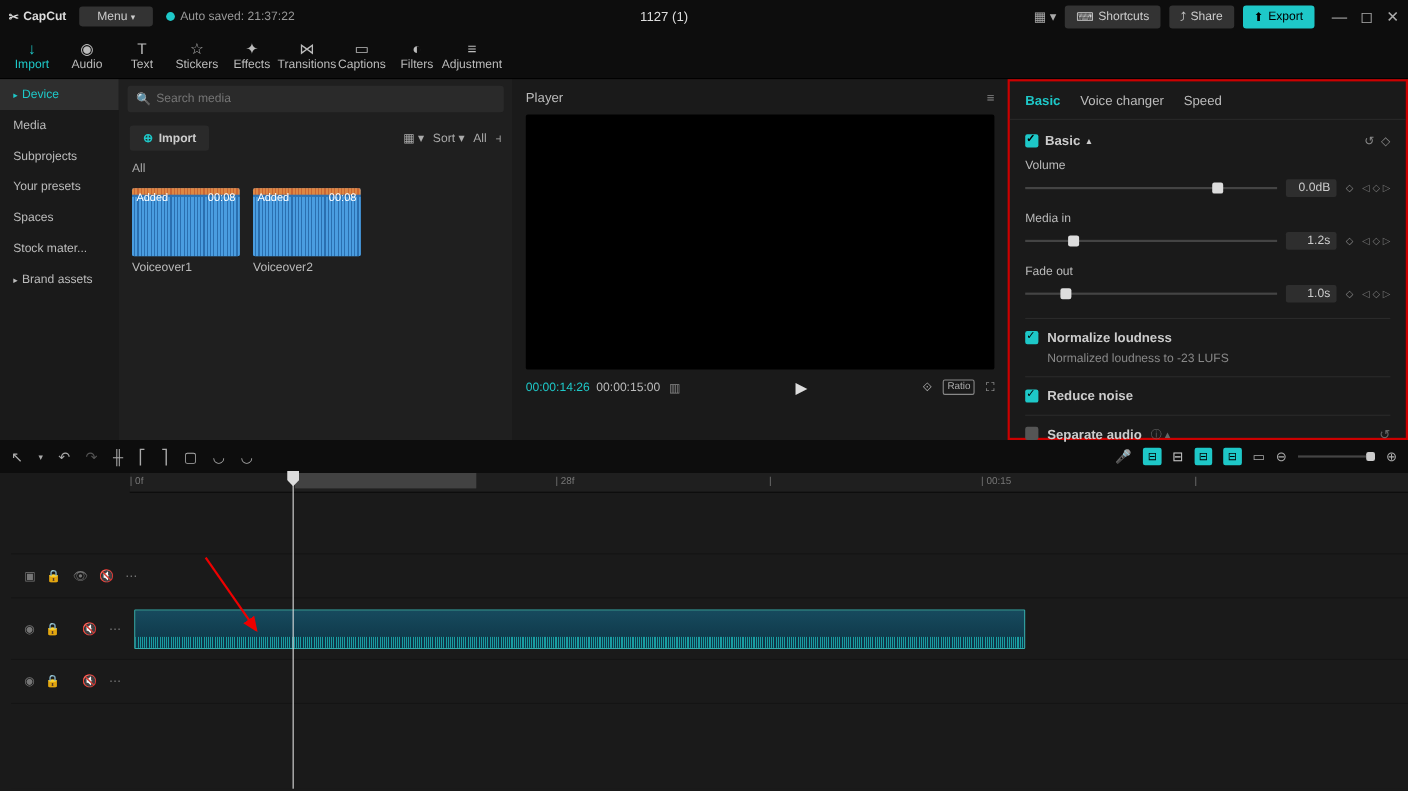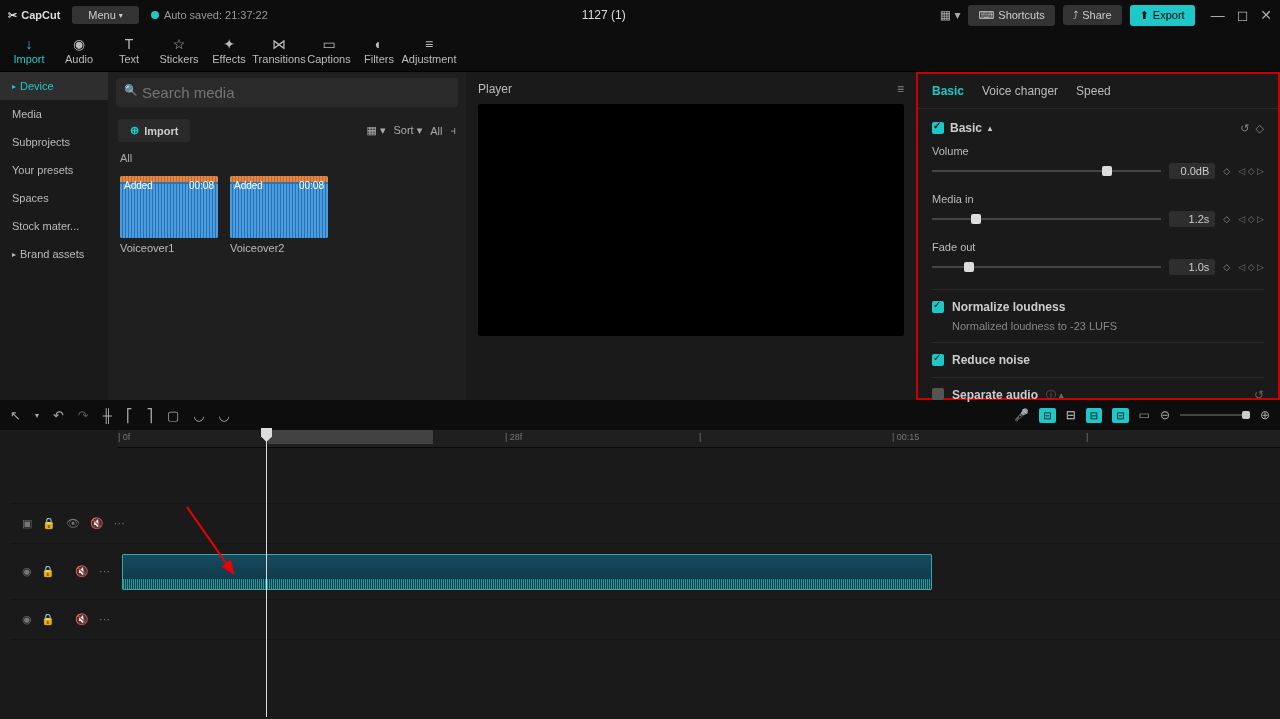--- a/index.html
+++ b/index.html
@@ -29,21 +29,21 @@
 
 
 .main { display: flex; height: 328px; }
 .left-panel { width: 108px; background: #1a1a1a; }
 .left-panel .item { padding: 8px 12px; font-size: 11px; color: #bbb; cursor: pointer; display: flex; align-items: center; gap: 4px; }
 .left-panel .item.active { background: #2e2e2e; color: #1ec8c8; }
 .left-panel .item .chev { font-size: 8px; }
 
 .media-panel { width: 358px; background: #1f1f1f; padding: 0; }
 .search-row { padding: 6px 8px; }
-.search-input { width: 100%; background: #2a2a2a; border: none; border-radius: 3px; padding: 6px 10px 6px 26px; color: #aaa; font-size: 15px; outline: none; }
+.search-input { width: 100%; background: #2a2a2a; border: none; border-radius: 3px; padding: 6px 10px 6px 26px; color: #aaa; font-size: 11px; outline: none; }
 .search-wrap { position: relative; }
 .search-wrap .sic { position: absolute; left: 8px; top: 6px; color: #777; font-size: 11px; }
 .import-row { display: flex; align-items: center; justify-content: space-between; padding: 6px 10px; }
 .import-btn { background: #2a2a2a; padding: 5px 12px; border-radius: 3px; font-size: 11px; cursor: pointer; display: flex; align-items: center; gap: 5px; }
 .import-btn .plus { color: #1ec8c8; font-weight: bold; }
 .view-opts { display: flex; gap: 8px; align-items: center; font-size: 11px; color: #aaa; }
 .view-opts span { cursor: pointer; }
 .all-label { padding: 4px 12px; font-size: 11px; color: #aaa; }
 .media-grid { display: flex; gap: 12px; padding: 8px 12px; }
 .media-item { width: 98px; }
@@ -235,20 +235,33 @@
         </div>
       </div>
   </div>
 
   <div class="player-panel">
     <div class="player-head">
       <span>Player</span>
       <span class="ham">≡</span>
     </div>
     <div class="player-view"></div>
+    <div class="player-ctrl">
+      <span class="time-cur">00:00:14:26</span>
+      <span class="time-dur">00:00:15:00</span>
+      <span style="margin-left:8px;color:#888">▥</span>
+      <div class="mid">
+          <span class="play">▶</span>
+        </div>
+      <div class="right">
+        <span>⟐</span>
+        <span class="ratio-box">Ratio</span>
+        <span>⛶</span>
+      </div>
+    </div>
   </div>
 
   <div class="props">
     <div class="props-tabs" id="props-tabs">
         <span class="pt active">Basic</span>
         <span class="pt">Voice changer</span>
         <span class="pt">Speed</span>
       </div>
     <div class="props-body">
       <div class="section-head">

